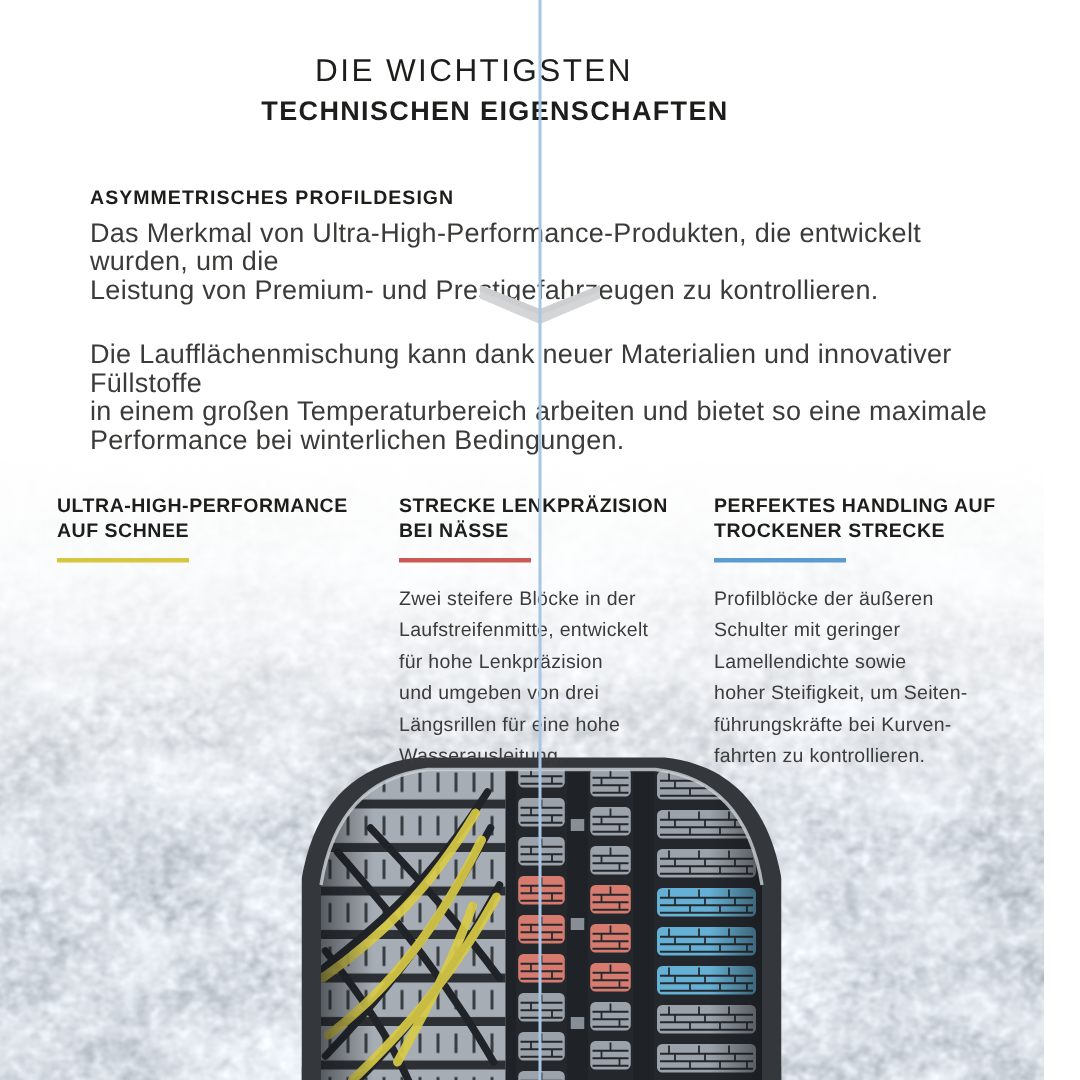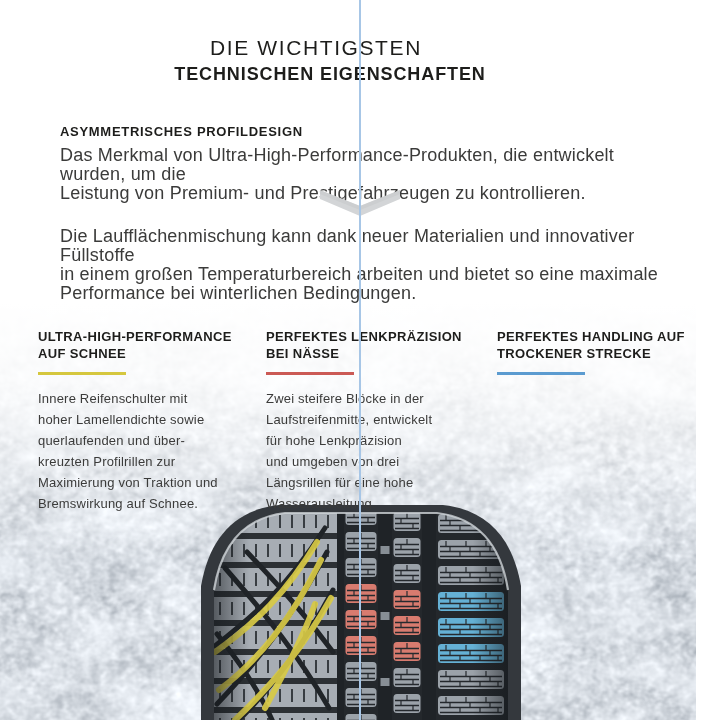--- a/index.html
+++ b/index.html
@@ -36,21 +36,21 @@
   .section-body{
     margin-top:7px;font-size:18px;line-height:19px;color:#3b3b3a;
     letter-spacing:0.2px;white-space:pre-line;
   }
 
   #chevron{top:186px;left:318px;width:84px;height:32px;z-index:3;}
 
   .feature{width:205px;z-index:3;}
   #feature-1{top:328px;left:38px;}
   #feature-2{top:328px;left:266px;}
-  #feature-3{top:328px;left:497px;}
+  #feature-3{top:328px;left:476px;}
   .feature-heading{
     font-size:13px;font-weight:700;line-height:17px;letter-spacing:0.35px;
     color:#1d1d1b;white-space:pre-line;
   }
   .feature-underline{width:88px;height:3px;margin-top:10px;}
   .feature-body{
     margin-top:13px;font-size:13px;line-height:21px;color:#3b3b3a;
     letter-spacing:0.2px;white-space:pre-line;
   }
 
@@ -95,44 +95,44 @@
 <div id="section-2" class="layer section txt">
   <div class="section-body">Die Laufflächenmischung kann dank neuer Materialien und innovativer Füllstoffe
 in einem großen Temperaturbereich arbeiten und bietet so eine maximale
 Performance bei winterlichen Bedingungen.</div>
 </div>
 
 <div id="feature-1" class="layer feature">
   <div class="feature-heading">ULTRA-HIGH-PERFORMANCE
 AUF SCHNEE</div>
   <div class="feature-underline" style="background: rgb(213, 199, 62);"></div>
-  <div class="feature-body">Innere Reifenschulter mit
-hoher Lamellendichte sowie
-querlaufenden und über-
-kreuzten Profilrillen zur
-Maximierung von Traktion und
-Bremswirkung auf Schnee.</div>
 </div>
 
 <div id="feature-2" class="layer feature">
-  <div class="feature-heading">PERFEKTES LENKPRÄZISION
+  <div class="feature-heading">STRECKE LENKPRÄZISION
 BEI NÄSSE</div>
   <div class="feature-underline" style="background: rgb(203, 90, 85);"></div>
   <div class="feature-body">Zwei steifere Blöcke in der
 Laufstreifenmitte, entwickelt
 für hohe Lenkpräzision
 und umgeben von drei
 Längsrillen für eine hohe
 Wasserausleitung.</div>
 </div>
 
 <div id="feature-3" class="layer feature">
   <div class="feature-heading">PERFEKTES HANDLING AUF
 TROCKENER STRECKE</div>
   <div class="feature-underline" style="background: rgb(91, 155, 208);"></div>
+  <div class="feature-body">Profilblöcke der äußeren
+Schulter mit geringer
+Lamellendichte sowie
+hoher Steifigkeit, um Seiten-
+führungskräfte bei Kurven-
+fahrten zu kontrollieren.</div>
 </div>
 
 <svg id="tire" class="layer" width="320" height="228" viewBox="0 0 320 228" xmlns="http://www.w3.org/2000/svg">
   <defs>
     <linearGradient id="faceG" x1="0" y1="0" x2="1" y2="0">
       <stop offset="0" stop-color="#62686e"></stop>
       <stop offset="0.1" stop-color="#969da4"></stop>
       <stop offset="0.5" stop-color="#abb1b8"></stop>
       <stop offset="0.9" stop-color="#969da4"></stop>
       <stop offset="1" stop-color="#62686e"></stop>

